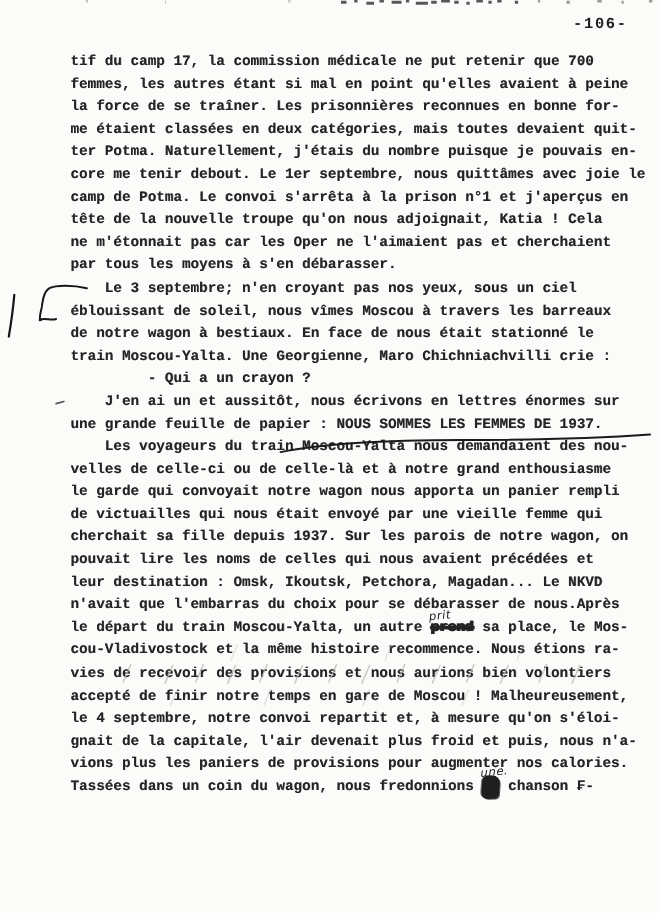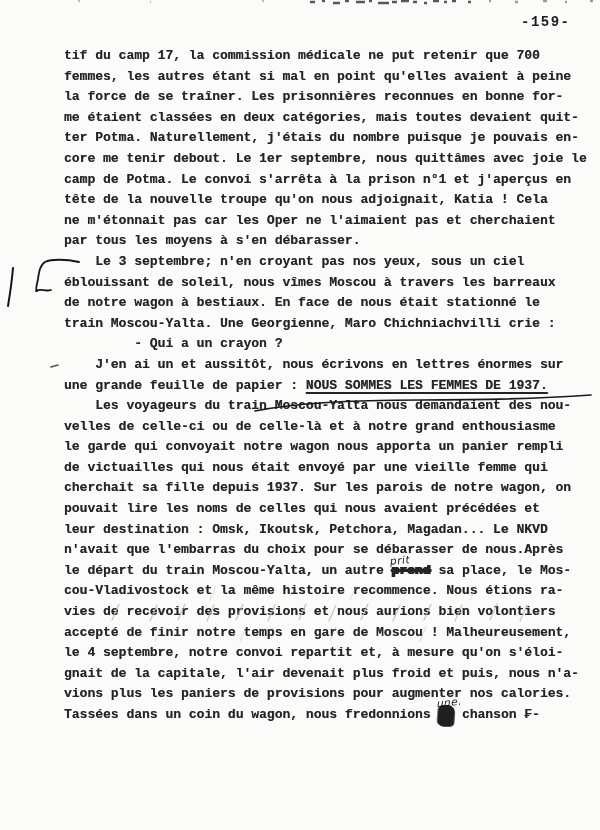--- a/index.html
+++ b/index.html
@@ -33,21 +33,20 @@
     line-height: 20.6px;
     font-weight: bold;
     color: #242424;
     white-space: pre;
     text-shadow: 0.3px 0 0 rgba(40,40,40,0.55);
   }
   .line { height: 20.6px; }
 
   .s-n { }
   .s-u {
-    text-decoration: underline;
     text-underline-offset: 3px;
     text-decoration-thickness: 1.5px;
   }
   .s-strike {
     position: relative;
     text-decoration: line-through;
     text-decoration-thickness: 2.6px;
     text-shadow: 0.8px 0 currentColor, -0.8px 0 currentColor;
   }
   .s-blot {
@@ -80,21 +79,21 @@
     left: 0; top: 0;
     width: 600px; height: 830px;
     pointer-events: none;
   }
 </style>
 </head>
 <body>
 
 <div class="page">
 
-  <div class="page-number">-159-</div>
+  <div class="page-number">-106-</div>
 
   <div class="body-text"><div class="line"><span class="s-n">tif du camp 17, la commission médicale ne put retenir que 700</span></div><div class="line"><span class="s-n">femmes, les autres étant si mal en point qu'elles avaient à peine</span></div><div class="line"><span class="s-n">la force de se traîner. Les prisonnières reconnues en bonne for-</span></div><div class="line"><span class="s-n">me étaient classées en deux catégories, mais toutes devaient quit-</span></div><div class="line"><span class="s-n">ter Potma. Naturellement, j'étais du nombre puisque je pouvais en-</span></div><div class="line"><span class="s-n">core me tenir debout. Le 1er septembre, nous quittâmes avec joie le</span></div><div class="line"><span class="s-n">camp de Potma. Le convoi s'arrêta à la prison n°1 et j'aperçus en</span></div><div class="line"><span class="s-n">tête de la nouvelle troupe qu'on nous adjoignait, Katia ! Cela</span></div><div class="line"><span class="s-n">ne m'étonnait pas car les Oper ne l'aimaient pas et cherchaient</span></div><div class="line"><span class="s-n">par tous les moyens à s'en débarasser.</span></div><div class="line"><span class="s-n">    Le 3 septembre; n'en croyant pas nos yeux, sous un ciel</span></div><div class="line"><span class="s-n">éblouissant de soleil, nous vîmes Moscou à travers les barreaux</span></div><div class="line"><span class="s-n">de notre wagon à bestiaux. En face de nous était stationné le</span></div><div class="line"><span class="s-n">train Moscou-Yalta. Une Georgienne, Maro Chichniachvilli crie :</span></div><div class="line"><span class="s-n">         - Qui a un crayon ?</span></div><div class="line"><span class="s-n">    J'en ai un et aussitôt, nous écrivons en lettres énormes sur</span></div><div class="line"><span class="s-n">une grande feuille de papier : </span><span class="s-u">NOUS SOMMES LES FEMMES DE 1937.</span></div><div class="line"><span class="s-n">    Les voyageurs du train Moscou-Yalta nous demandaient des nou-</span></div><div class="line"><span class="s-n">velles de celle-ci ou de celle-là et à notre grand enthousiasme</span></div><div class="line"><span class="s-n">le garde qui convoyait notre wagon nous apporta un panier rempli</span></div><div class="line"><span class="s-n">de victuailles qui nous était envoyé par une vieille femme qui</span></div><div class="line"><span class="s-n">cherchait sa fille depuis 1937. Sur les parois de notre wagon, on</span></div><div class="line"><span class="s-n">pouvait lire les noms de celles qui nous avaient précédées et</span></div><div class="line"><span class="s-n">leur destination : Omsk, Ikoutsk, Petchora, Magadan... Le NKVD</span></div><div class="line"><span class="s-n">n'avait que l'embarras du choix pour se débarasser de nous.Après</span></div><div class="line"><span class="s-n">le départ du train Moscou-Yalta, un autre </span><span class="s-strike">prend<span class="above">prit</span></span><span class="s-n"> sa place, le Mos-</span></div><div class="line"><span class="s-n">cou-Vladivostock et la même histoire recommence. Nous étions ra-</span></div><div class="line"><span class="s-n">vies de recevoir des provisions et nous aurions bien volontiers</span></div><div class="line"><span class="s-n">accepté de finir notre temps en gare de Moscou ! Malheureusement,</span></div><div class="line"><span class="s-n">le 4 septembre, notre convoi repartit et, à mesure qu'on s'éloi-</span></div><div class="line"><span class="s-n">gnait de la capitale, l'air devenait plus froid et puis, nous n'a-</span></div><div class="line"><span class="s-n">vions plus les paniers de provisions pour augmenter nos calories.</span></div><div class="line"><span class="s-n">Tassées dans un coin du wagon, nous fredonnions </span><span class="s-blot">la<span class="above">une.</span></span><span class="s-n"> chanson ₣-</span></div></div>
 
   <svg class="marks-overlay" width="600" height="830" viewBox="0 0 600 830" xmlns="http://www.w3.org/2000/svg">
 
     <g stroke="#3c3c3c" stroke-width="2.6" opacity="0.85" fill="none">
       <path d="M310 2 h5 M322 1 h3 M333 3 h7 M345 1 h4 M356 2 h9 M369 1 h3 M378 3 h11 M392 2 h5 M401 1 h8 M413 2 h4 M424 3 h3 M433 1 h6 M444 2 h3 M452 1 h4 M468 2 h3"></path>
       <path d="M489 1 h2 M515 2 h3 M543 1 h4 M565 2 h2 M590 1 h3" opacity="0.6"></path>
       <path d="M78 1 h2 M150 2 h1 M262 1 h2" opacity="0.35"></path>
     </g>

